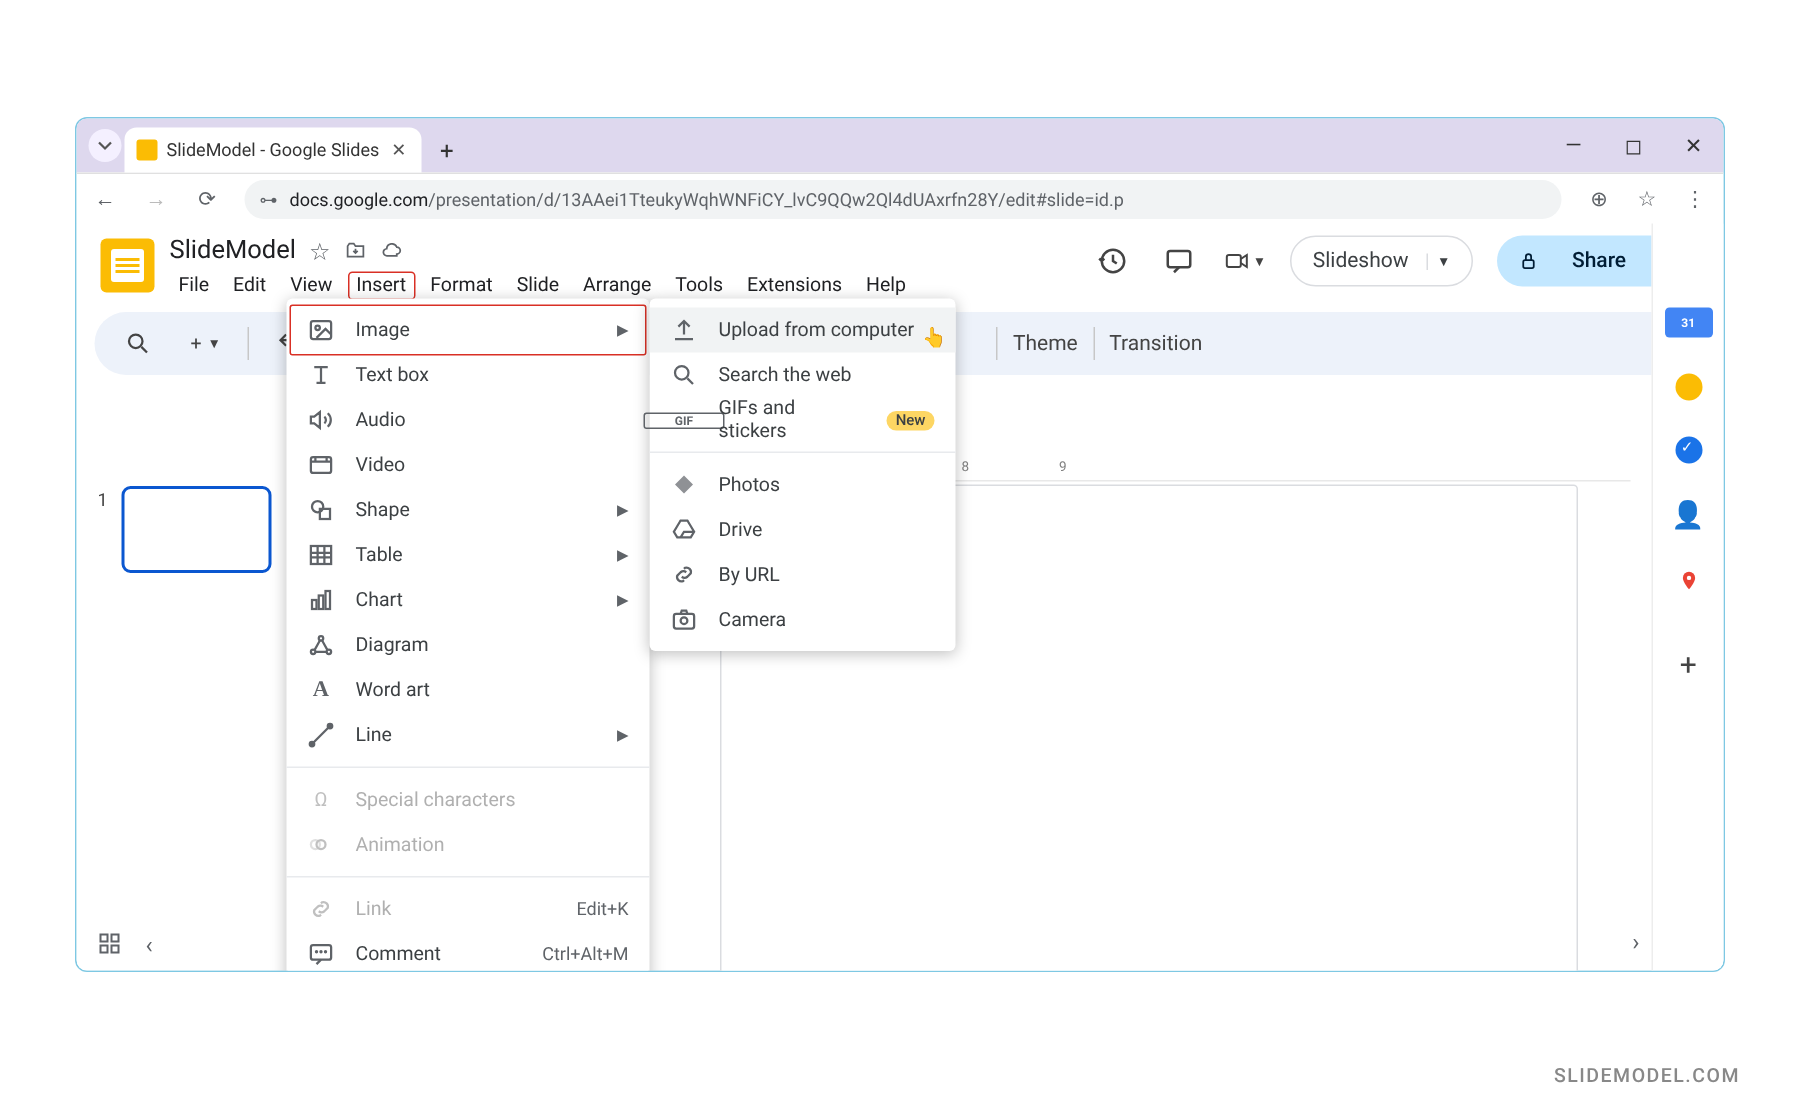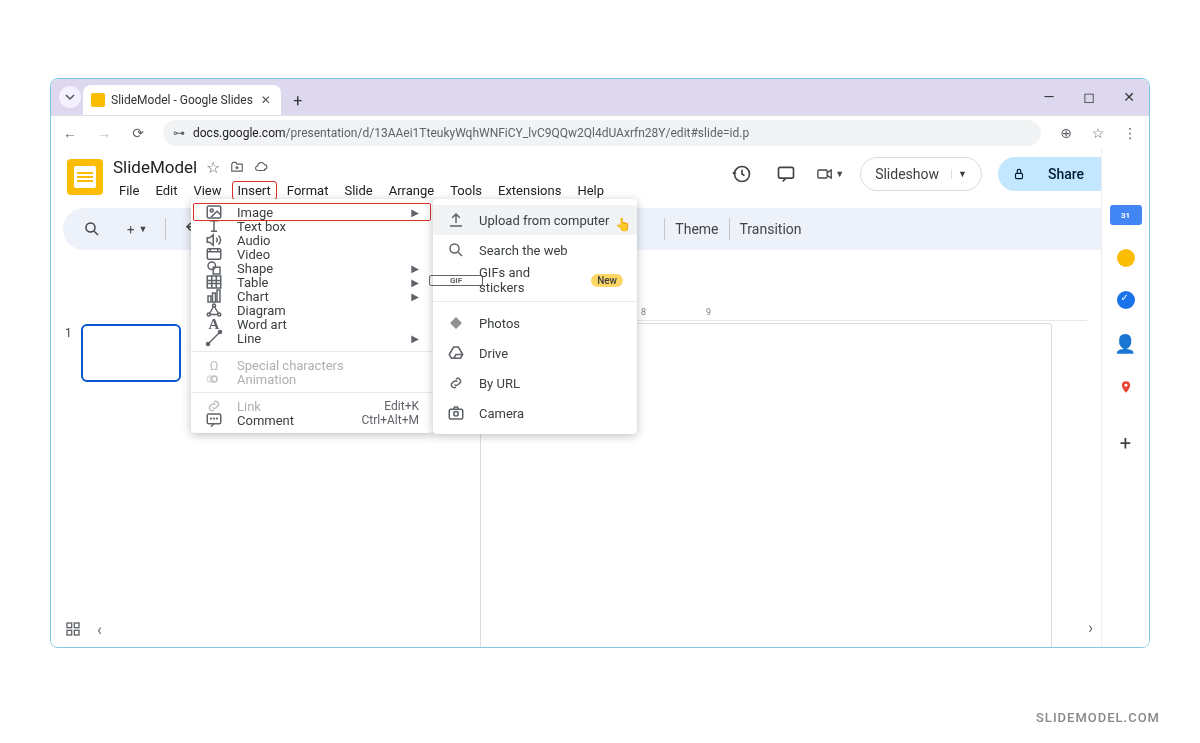--- a/index.html
+++ b/index.html
@@ -71,21 +71,21 @@
   .side-tasks::after{content:'✓'; color:#fff; font-size:10px; position:absolute; left:4px; top:1px;}
   .side-person { color:#1a73e8; font-size:18px;}
   .side-plus { font-size:20px; color:#444; margin-top:10px;}
 
   
   .bottom-bar { position:absolute; bottom:0; left:0; right:48px; height:36px; display:flex; align-items:center; padding:0 14px; gap:16px;}
   .grid-icon { width:16px; height:16px; color:#5f6368;}
   
   
   .insert-menu { position:absolute; left:140px; top:120px; width:242px; background:#fff; box-shadow:0 2px 10px rgba(0,0,0,0.25); border-radius:4px; padding:6px 0; z-index:10;}
-  .insert-item { display:flex; align-items:center; height:14px; padding:0 14px; gap:14px; font-size:13px; color:#3c4043; cursor:pointer;}
+  .insert-item { display:flex; align-items:center; height:30px; padding:0 14px; gap:14px; font-size:13px; color:#3c4043; cursor:pointer;}
   .insert-item.highlighted { position:relative; }
   .insert-item.highlighted::before { content:''; position:absolute; left:2px; right:2px; top:-2px; bottom:-2px; border:1.5px solid #d93025; border-radius:2px; pointer-events:none;}
   .insert-item.disabled { color:#b0b0b0; }
   .menu-ico { width:18px; height:18px; display:flex; align-items:center; justify-content:center; color:#5f6368; flex-shrink:0;}
   .insert-item.disabled .menu-ico { color:#c0c0c0; }
   .menu-arrow { margin-left:auto; color:#5f6368; font-size:10px;}
   .menu-shortcut { margin-left:auto; color:#5f6368; font-size:12px;}
   .menu-divider { height:1px; background:#e8eaed; margin:6px 0;}
   
   .submenu { position:absolute; left:382px; top:120px; width:204px; background:#fff; box-shadow:0 2px 10px rgba(0,0,0,0.25); border-radius:4px; padding:6px 0; z-index:11;}

